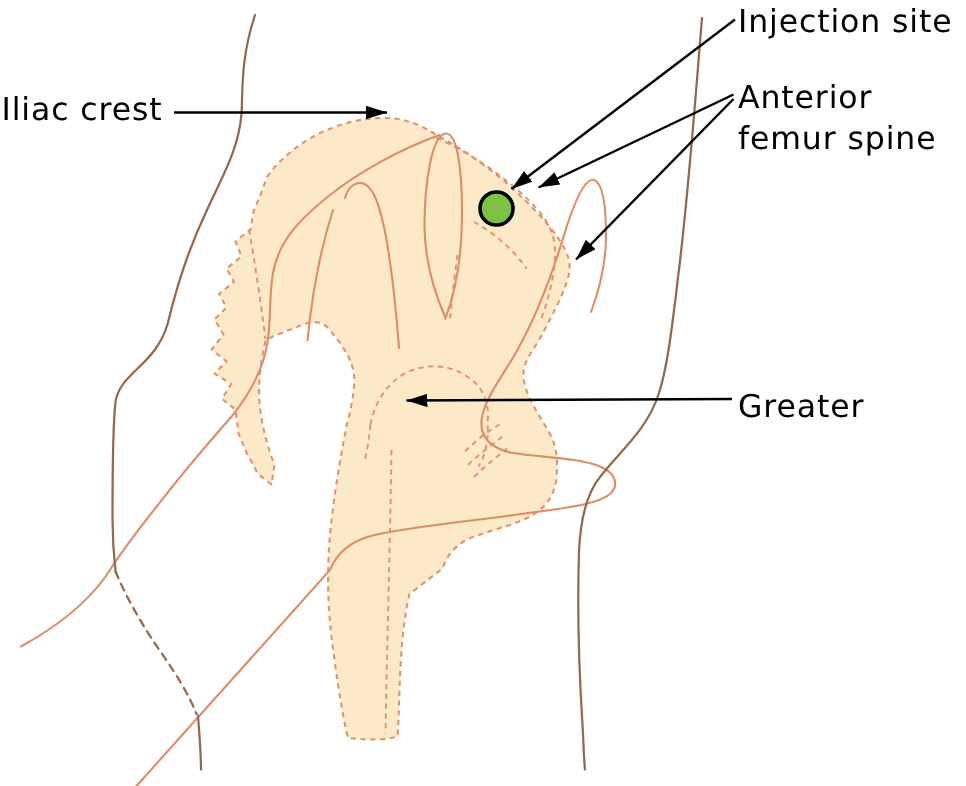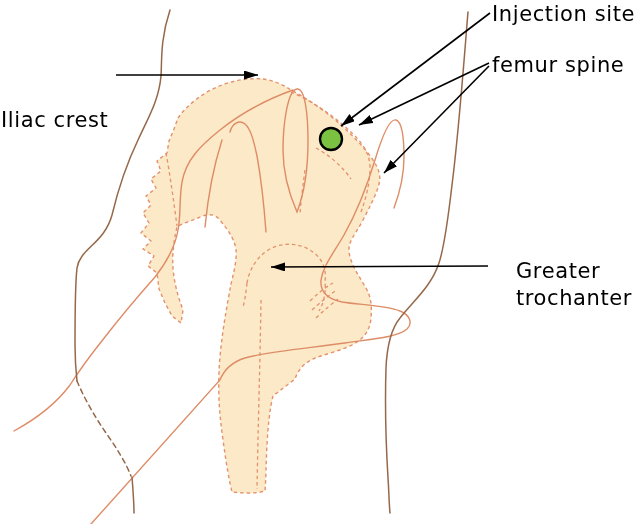--- a/index.html
+++ b/index.html
@@ -80,26 +80,26 @@
 
     <g fill="none" stroke="var(--arrow,#000)" stroke-width="1.6">
       <path d="M 116,75 L 258,75" marker-end="url(#arrowhead)"></path>
       <path d="M 490,13 L 341,126" marker-end="url(#arrowhead)"></path>
       <path d="M 489,63 L 359,125" marker-end="url(#arrowhead)"></path>
       <path d="M 489,66 L 384,173" marker-end="url(#arrowhead)"></path>
       <path d="M 488,266 L 271,267" marker-end="url(#arrowhead)"></path>
     </g>
   </svg>
 
-  <div class="label" style="left:1px;top:60px;margin-top:47px;">Iliac crest</div>
+  <div class="label" style="left:1px;top:60px;">Iliac crest</div>
 
   <div class="label" style="left:492px;top:1px;">Injection site</div>
 
   <div class="label" style="left:492px;top:52px;">
+    <div>Anterior</div>
     <div>femur spine</div>
   </div>
 
-  <div class="label" style="left:516px;top:258px;">
+  <div class="label" style="left:492px;top:258px;">
     <div>Greater</div>
-    <div>trochanter</div>
   </div>
 
 </div>
 
 </body></html>

